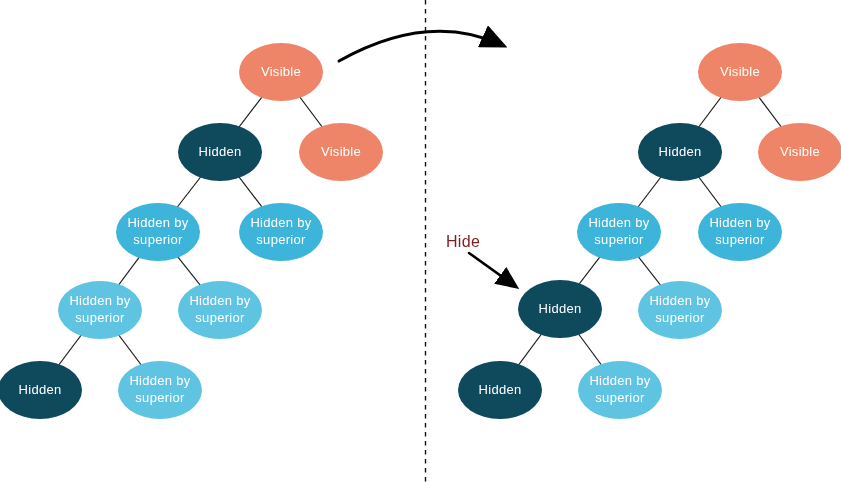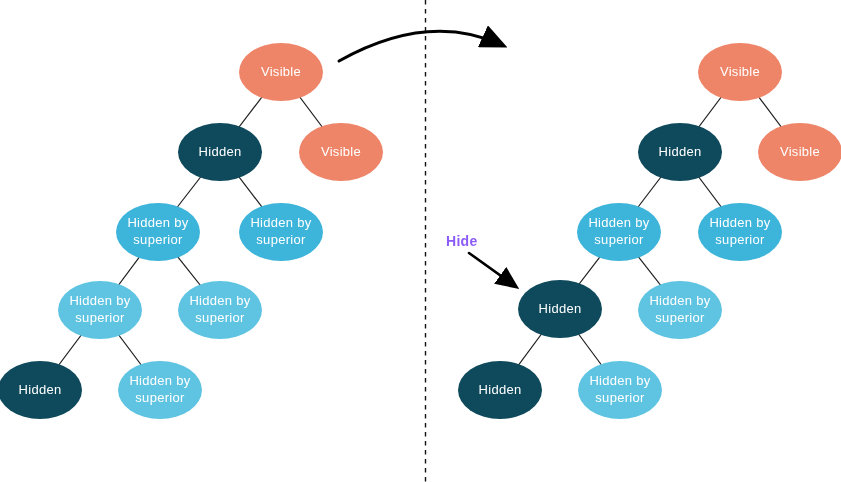--- a/index.html
+++ b/index.html
@@ -41,23 +41,23 @@
     align-items: center;
     justify-content: center;
     text-align: center;
     padding: 2px 6px;
     box-sizing: border-box;
   }
   .hide-label {
     position: absolute;
     left: 446px;
     top: 233px;
-    font-size: 14px;
-    font-weight: 700;
-    color: #8b5cf6;
+    font-size: 16px;
+    font-weight: 400;
+    color: #7f1d1d;
     letter-spacing: 0.3px;
   }
 </style>
 </head>
 <body>
 
 <div class="canvas">
 
   <svg id="edges" class="graphics-layer" width="841" height="482" viewBox="0 0 841 482">
     <line x1="560" y1="309" x2="620" y2="390" class="edge"></line>

